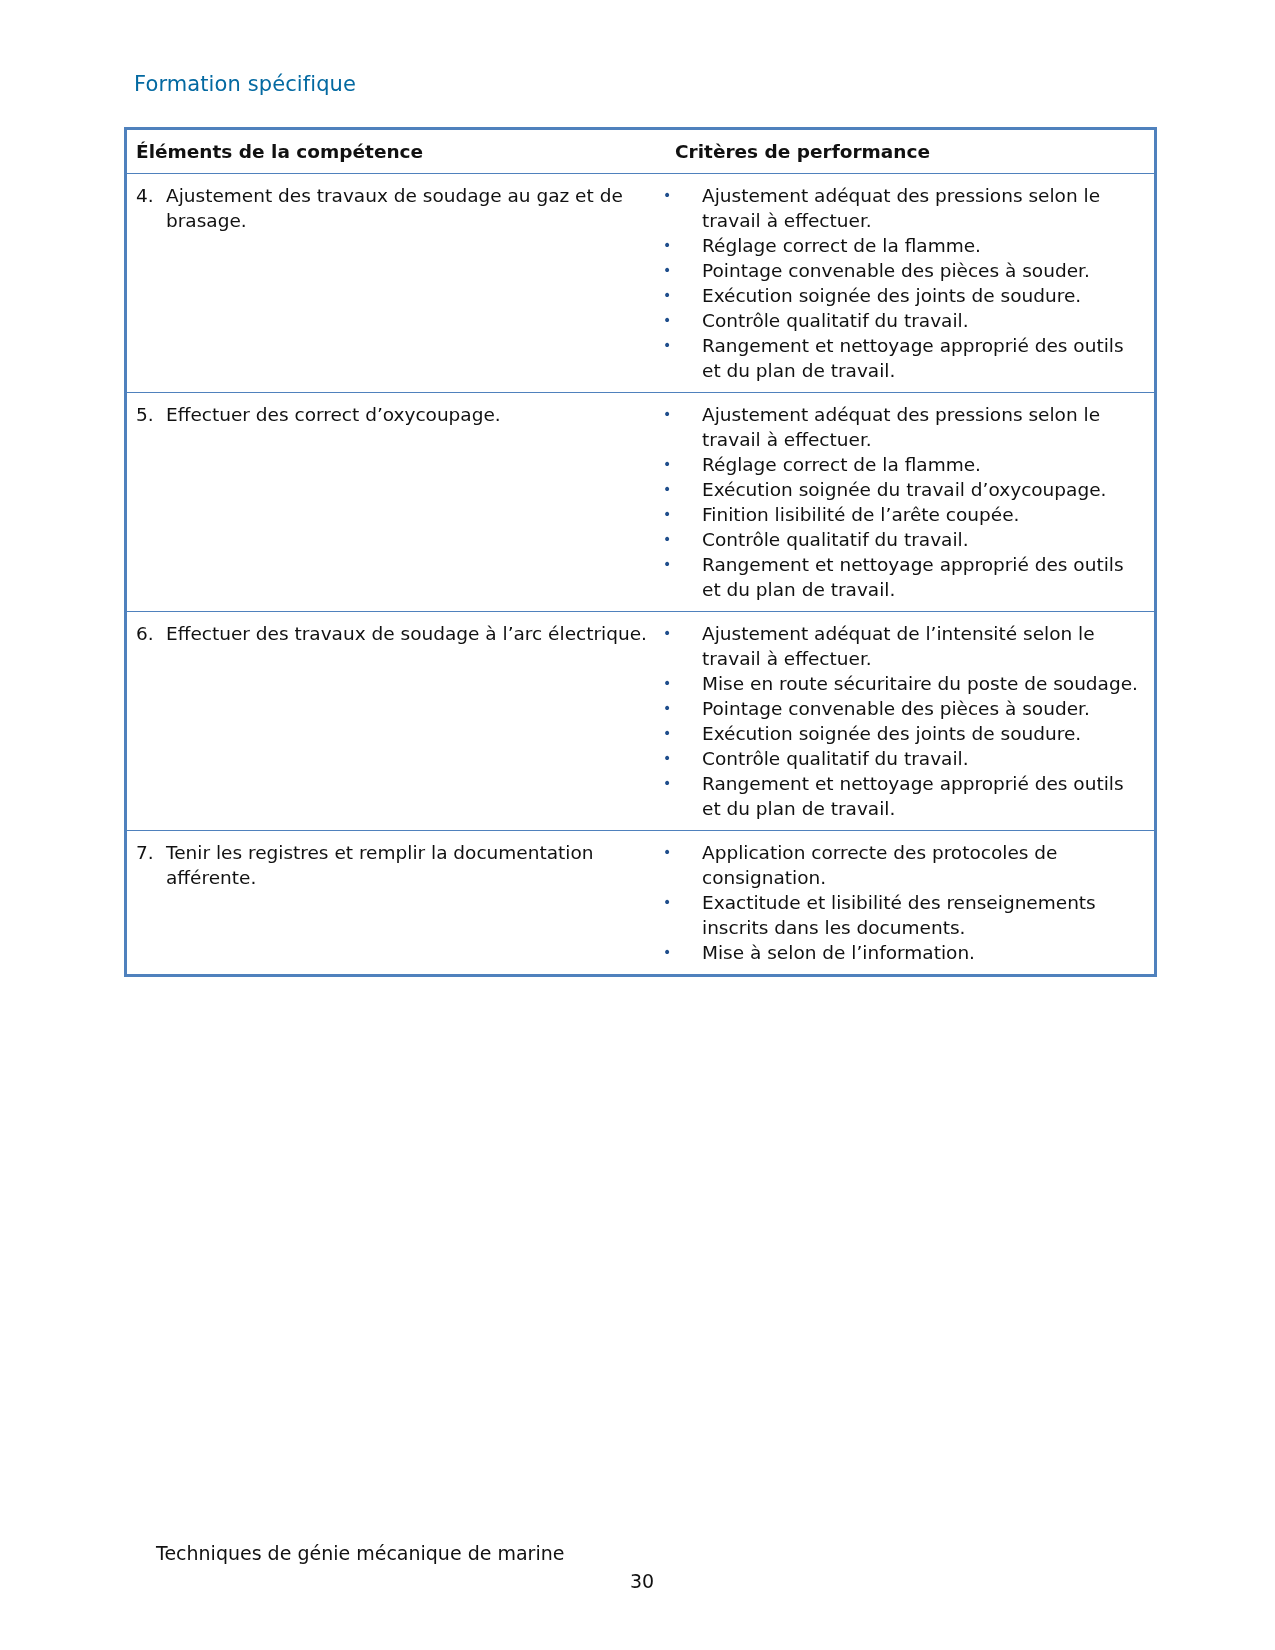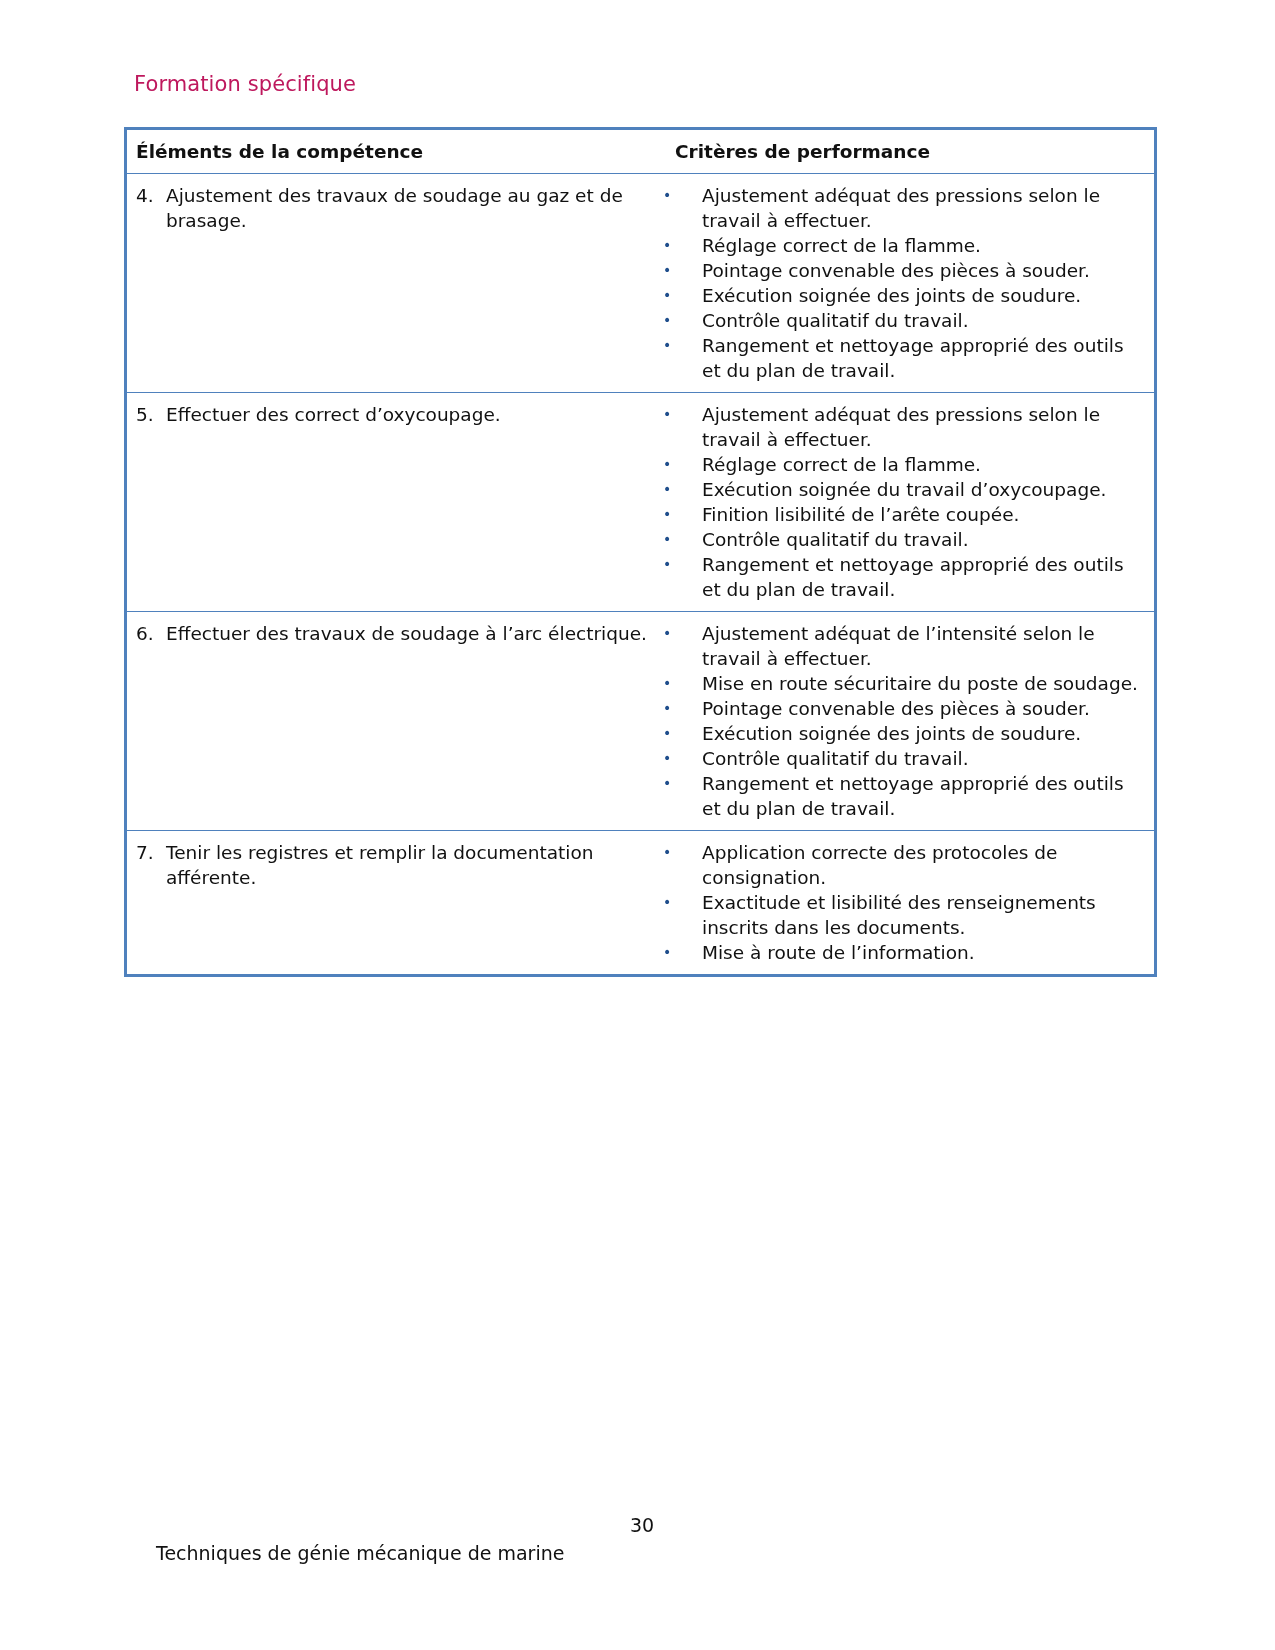--- a/index.html
+++ b/index.html
@@ -2,21 +2,21 @@
 <html><head>
   <meta charset="utf-8">
   <style>
     html, body { margin: 0; padding: 0; background: #ffffff; }
     body {
       width: 1275px; height: 1650px; position: relative; overflow: hidden;
       font-family: "DejaVu Sans", sans-serif; color: #111111;
     }
     .section-title {
       position: absolute; left: 134px; top: 72px;
-      font-size: 21px; color: #be185d; letter-spacing: 0.1px;
+      font-size: 21px; color: #0369a1; letter-spacing: 0.1px;
     }
     .comp-table {
       position: absolute; left: 124px; top: 127px; width: 1033px;
       border: 3px solid #4f81bd; border-collapse: collapse;
       box-sizing: border-box;
     }
     .comp-table td, .comp-table th {
       vertical-align: top; text-align: left; padding: 0;
       font-size: 18.5px; line-height: 25px;
     }
@@ -39,21 +39,21 @@
     ul.criteria li { display: flex; }
     .bullet {
       width: 30px; flex: none; text-align: left; padding-left: 5px;
       color: #1f4e8c; font-size: 14px; line-height: 25px;
     }
     .crit-text { flex: 1; padding-left: 9px; }
     .footer-title {
       position: absolute; left: 134px; top: 1542px; font-size: 19px; color: #111; margin-left: 22px;
     }
     .page-number {
-      position: absolute; left: 630px; top: 1514px; font-size: 19px; color: #111;
+      position: absolute; left: 630px; top: 1570px; font-size: 19px; color: #111;
     }
   </style>
 </head>
 <body>
 
 <div class="section-title">Formation spécifique</div>
 
 <table class="comp-table">
   <thead>
     <tr>
@@ -186,21 +186,21 @@
           <li>
               <span class="bullet">•</span>
               <span class="crit-text">Application correcte des protocoles de consignation.</span>
             </li>
           <li>
               <span class="bullet">•</span>
               <span class="crit-text">Exactitude et lisibilité des renseignements inscrits dans les documents.</span>
             </li>
           <li>
               <span class="bullet">•</span>
-              <span class="crit-text">Mise à route de l’information.</span>
+              <span class="crit-text">Mise à selon de l’information.</span>
             </li>
         </ul>
       </td>
     </tr>
   </tbody>
 </table>
 
 <div class="footer-title">Techniques de génie mécanique de marine</div>
 <div class="page-number">30</div>
 

